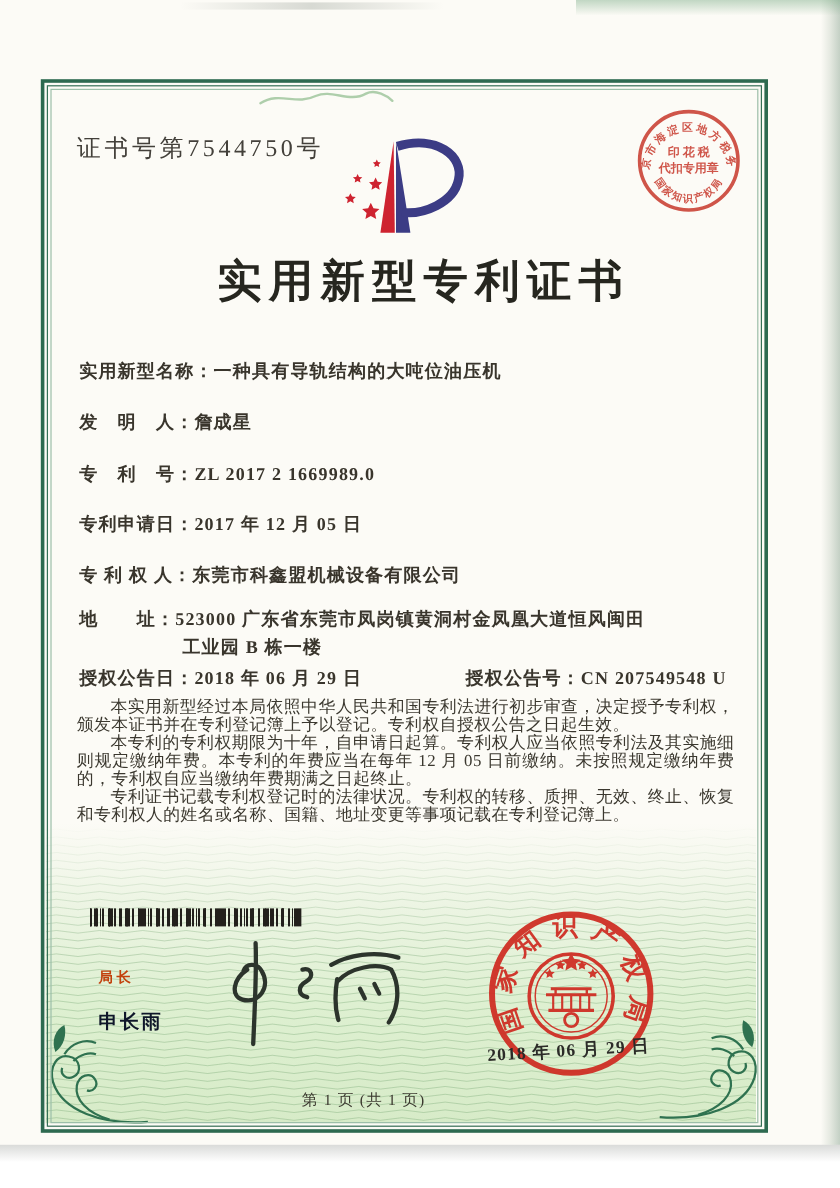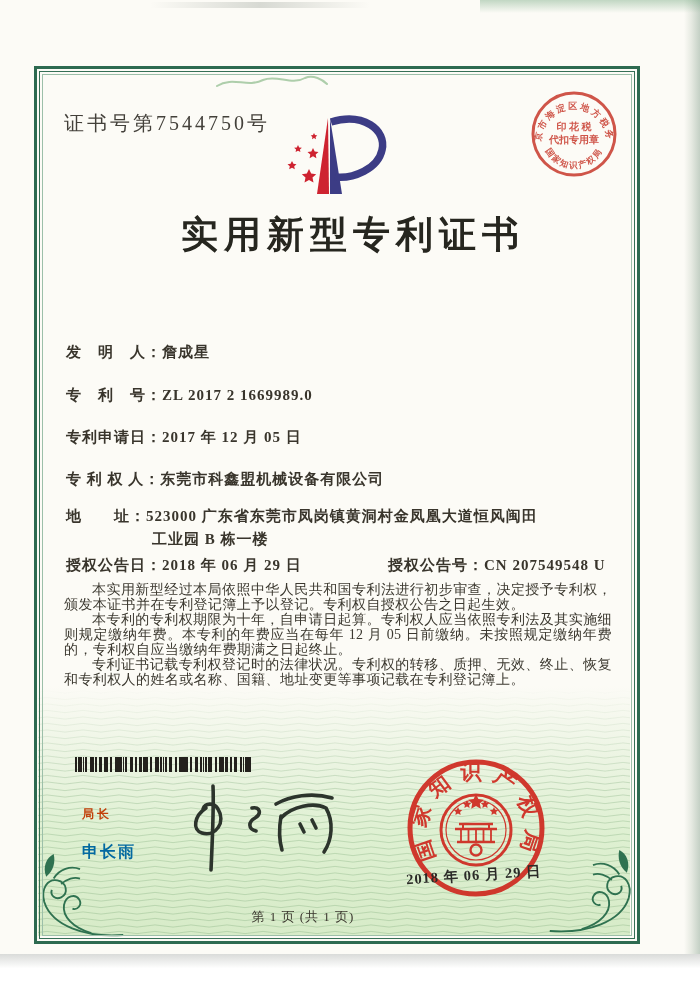--- a/index.html
+++ b/index.html
@@ -43,21 +43,21 @@
     font-size:14px;line-height:15px;letter-spacing:.4px;color:#3b382f;text-align:justify;}
   .paras p{margin:0;text-indent:2em;}
 
   .barcode{position:absolute;left:75px;top:757px;width:176px;height:15px;z-index:3;
     background-image:
       repeating-linear-gradient(90deg,#23201c 0 2px,rgba(0,0,0,0) 2px 5px),
       repeating-linear-gradient(90deg,#23201c 0 1px,rgba(0,0,0,0) 1px 8px),
       repeating-linear-gradient(90deg,rgba(0,0,0,0) 0 3px,#23201c 3px 6px,rgba(0,0,0,0) 6px 13px);}
 
   .officer-title{left:82px;top:806px;font-size:12px;letter-spacing:3px;color:#c2410c;z-index:3;font-weight:600;}
-  .officer-name{left:82px;top:842px;font-size:16px;letter-spacing:2px;color:#0369a1;z-index:3;font-weight:600;font-family:Liberation Serif, serif;}
+  .officer-name{left:82px;top:842px;font-size:16px;letter-spacing:2px;color:#0f172a;z-index:3;font-weight:600;font-family:Liberation Serif, serif;}
   .signature{position:absolute;left:178px;top:778px;z-index:3;}
   .signature path{fill:none;stroke:#2c342c;stroke-width:3.6;stroke-linecap:round;}
 
   .tax-seal{position:absolute;left:516px;top:76px;z-index:4;opacity:.88;}
   .office-seal{position:absolute;left:402px;top:754px;z-index:4;opacity:.93;}
   .seal-date{left:406px;top:866px;font-size:14.5px;letter-spacing:1px;color:#2b2b28;z-index:5;transform:rotate(-3.5deg);font-weight:600;}
 
   .page-footer{left:0;top:908px;width:606px;text-align:center;font-size:13px;letter-spacing:1px;color:#3b382f;z-index:3;}
 
   .ornament{position:absolute;z-index:1;}
@@ -168,20 +168,23 @@
     </text>
     <text font-size="8.5" fill="#c93f32" font-weight="bold" letter-spacing="1.5">
       <textPath href="#taxBottomArc" startOffset="50%" text-anchor="middle">国家知识产权局</textPath>
     </text>
     <text x="58" y="54" text-anchor="middle" font-size="10" font-weight="bold" fill="#c93f32">印 花 税</text>
     <text x="58" y="67" text-anchor="middle" font-size="10" font-weight="bold" fill="#c93f32">代扣专用章</text>
   </svg>
 
   <div class="txt title">实用新型专利证书</div>
 
+  <div class="f-row r-name">
+    <span>实用新型名称：</span><span class="val">一种具有导轨结构的大吨位油压机</span>
+  </div>
   <div class="f-row r-inv">
     <span>发　明　人：</span><span class="val">詹成星</span>
   </div>
   <div class="f-row r-pno">
     <span>专　利　号：</span><span class="val">ZL 2017 2 1669989.0</span>
   </div>
   <div class="f-row r-fdate">
     <span>专利申请日：</span><span class="val">2017 年 12 月 05 日</span>
   </div>
   <div class="f-row r-owner">

